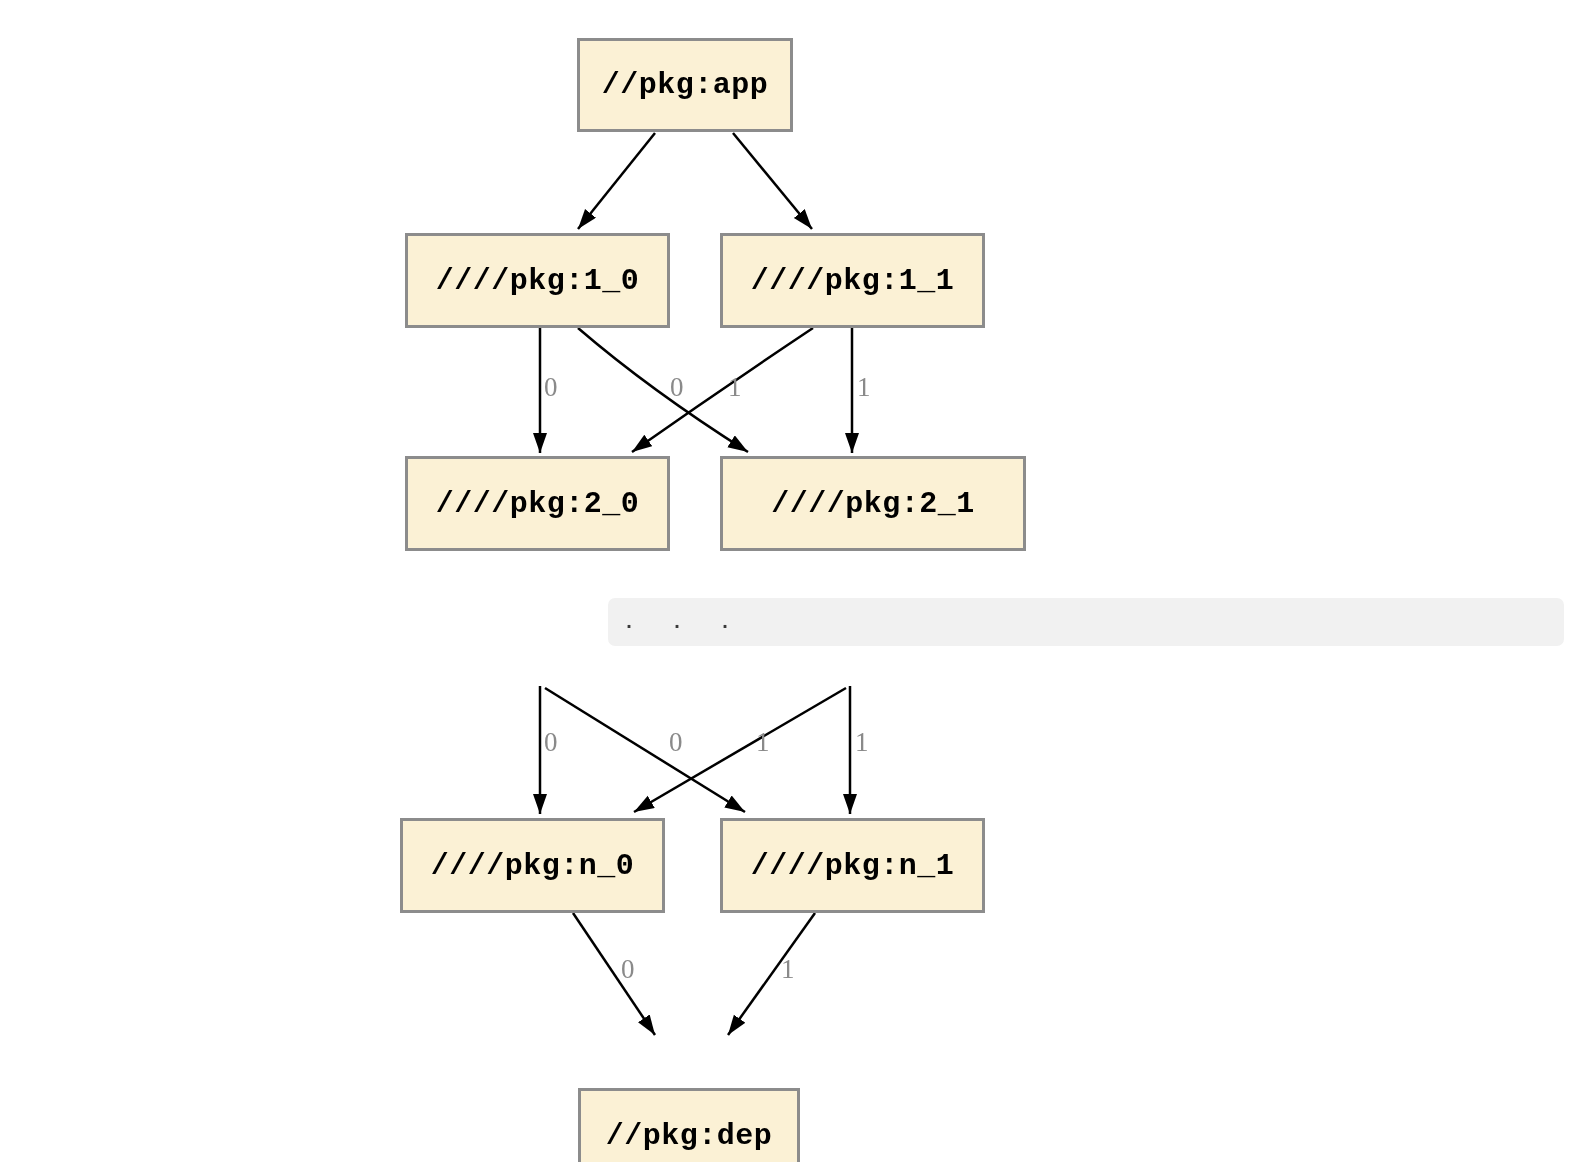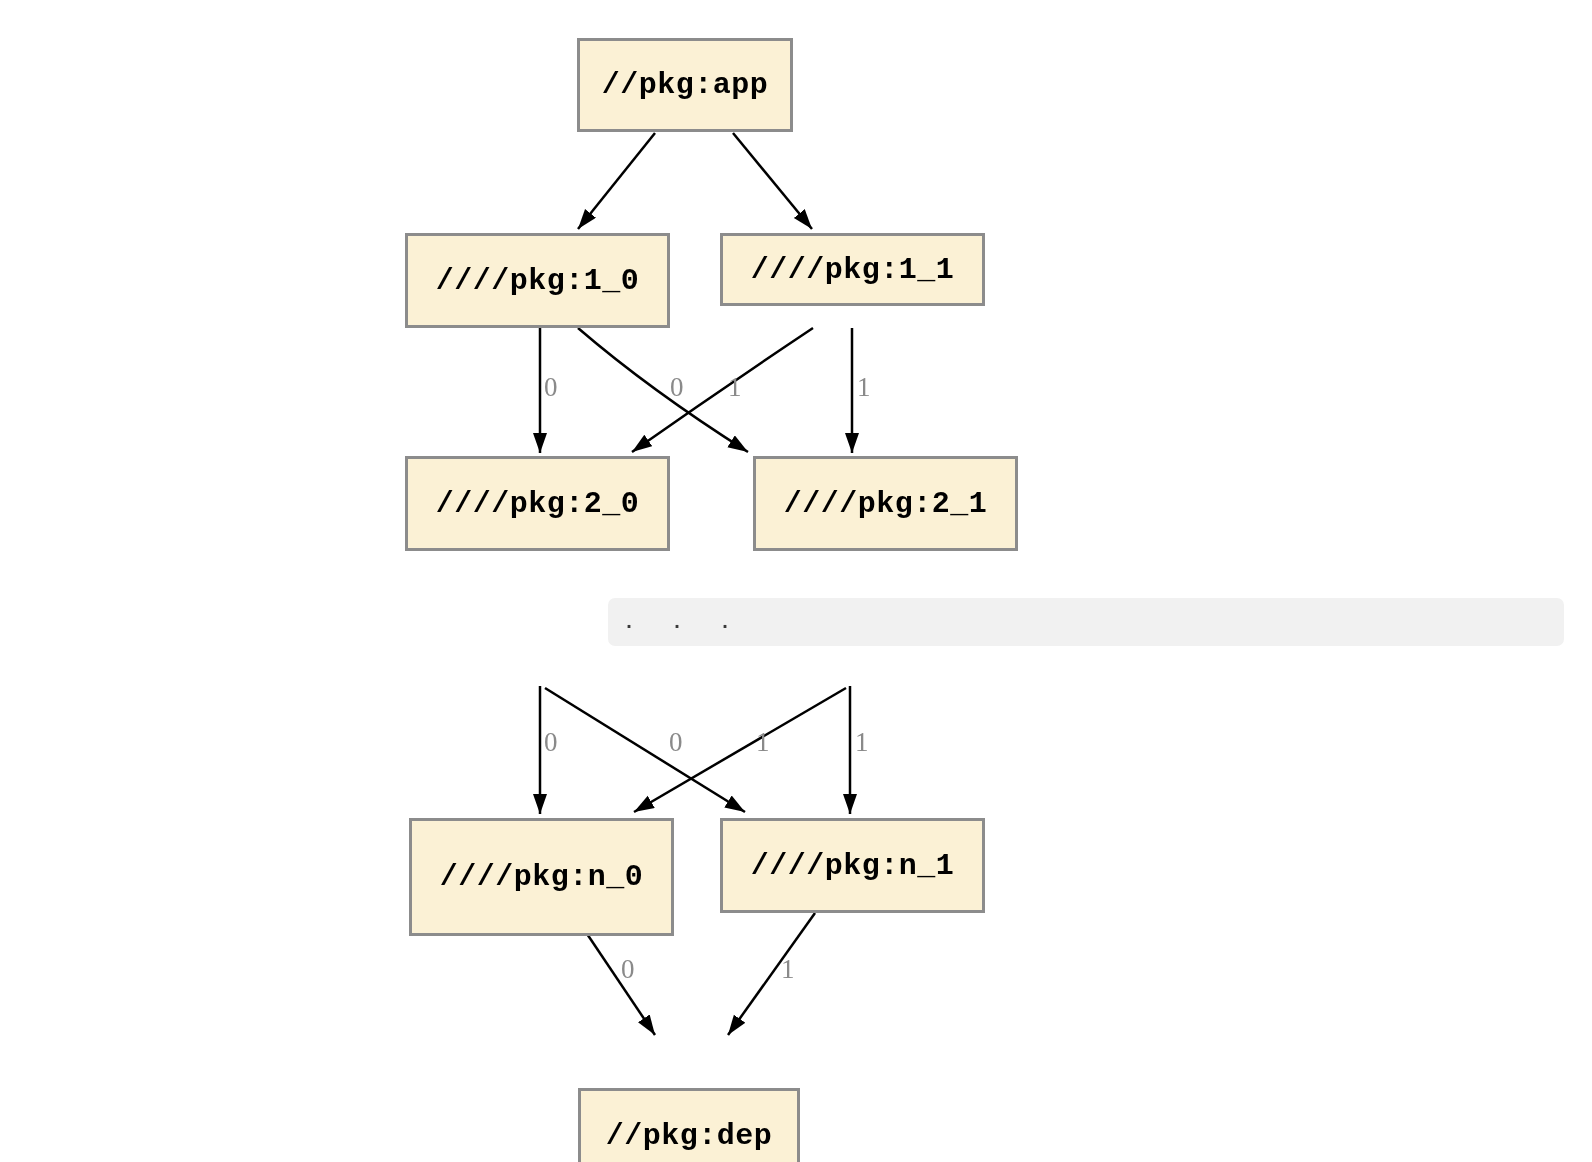--- a/index.html
+++ b/index.html
@@ -94,37 +94,37 @@
   </svg>
 
   <div class="node" style="left:577px;top:38px;width:216px;height:94px;">
     <span>//pkg:app</span>
   </div>
 
   <div class="node" style="left:405px;top:233px;width:265px;height:95px;align-items:center;">
     <span>////pkg:1_0</span>
   </div>
 
-  <div class="node" style="left:720px;top:233px;width:265px;height:73px;">
+  <div class="node" style="left:720px;top:233px;width:265px;height:95px;">
     <span>////pkg:1_1</span>
   </div>
 
   <div class="node" style="left:405px;top:456px;width:265px;height:95px;text-align:right;">
     <span>////pkg:2_0</span>
   </div>
 
-  <div class="node" style="left:720px;top:456px;width:265px;height:95px;margin-left:33px;">
+  <div class="node" style="left:720px;top:456px;width:306px;height:95px;">
     <span>////pkg:2_1</span>
   </div>
 
   <div class="ellipsis-bar">
     <span class="dots">. . .</span>
   </div>
 
-  <div class="node" style="left:409px;top:818px;width:265px;height:118px;">
+  <div class="node" style="left:400px;top:818px;width:265px;height:95px;">
     <span>////pkg:n_0</span>
   </div>
 
   <div class="node" style="left:720px;top:818px;width:265px;height:95px;">
     <span>////pkg:n_1</span>
   </div>
 
   <div class="node" style="left:578px;top:1088px;width:222px;height:95px;">
     <span>//pkg:dep</span>
   </div>

